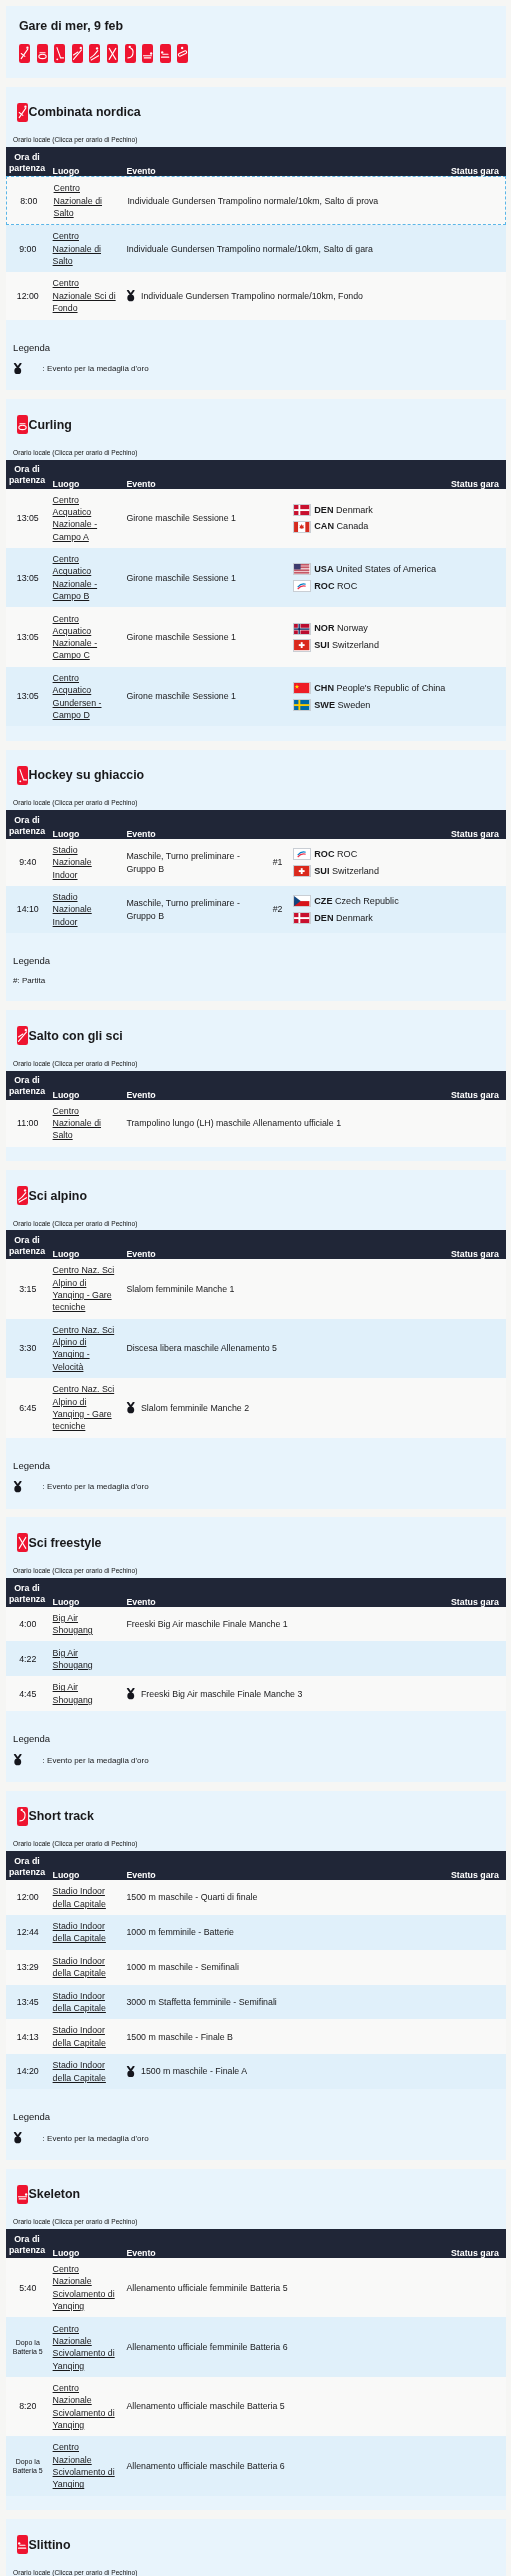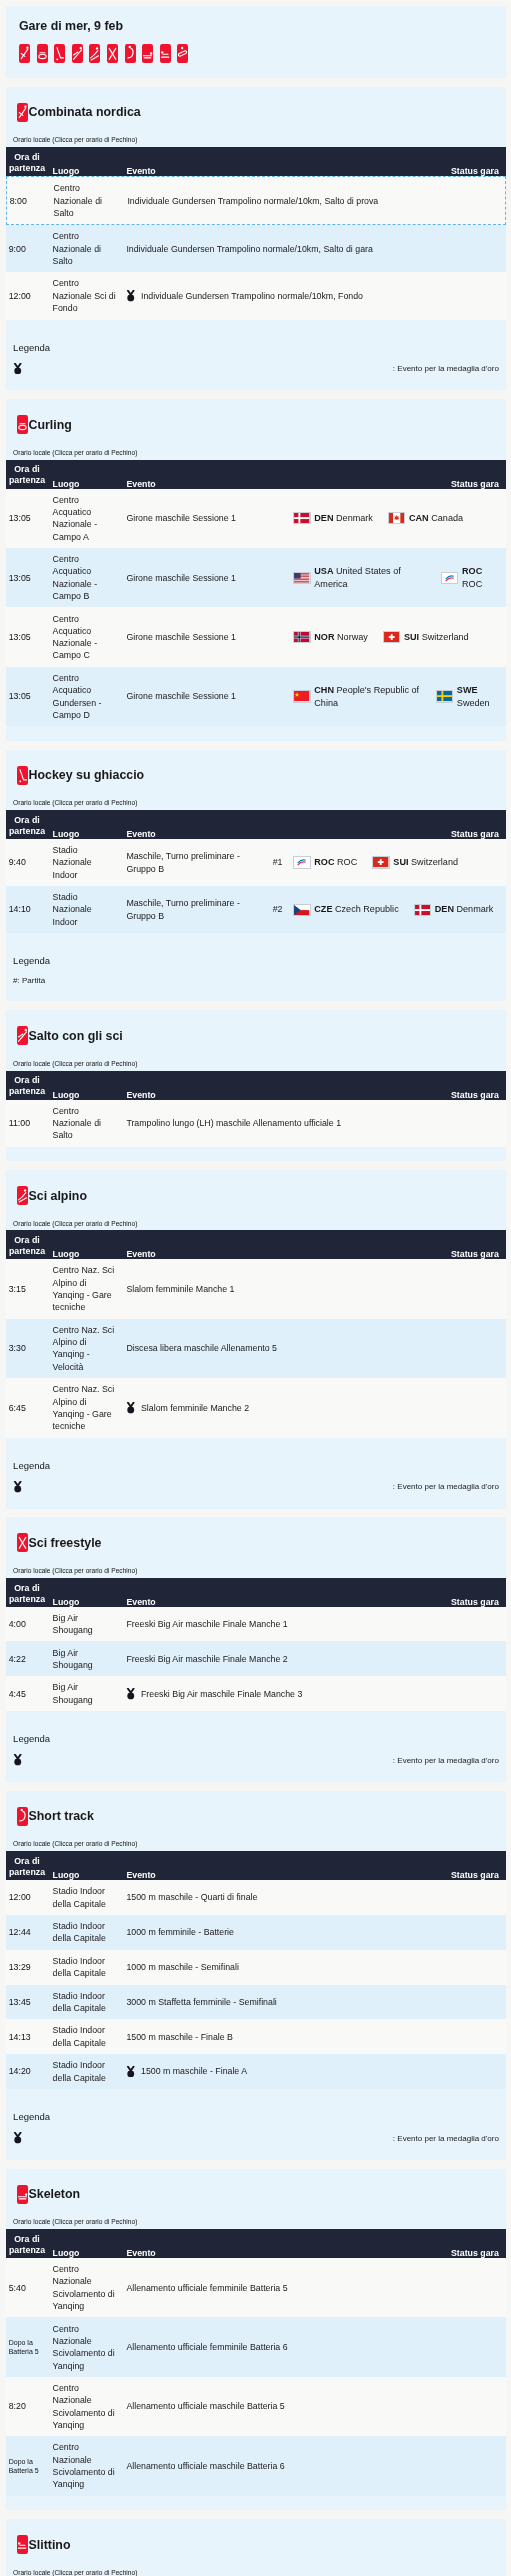--- a/index.html
+++ b/index.html
@@ -41,34 +41,34 @@
   .sched-table{width:100%;}
   .thead{display:flex;align-items:flex-end;background:var(--thead);color:#fff;font-weight:bold;font-size:8.8px;min-height:29px;}
   .th-time{width:41px;text-align:center;padding:2.2px 1.5px 2.2px 2.9px;line-height:1.25;}
   .th-venue{width:73px;padding-left:5.8px;}
   .th-event{flex:1;padding-left:6.6px;}
   .th-status{width:66px;text-align:right;padding-right:7.3px;}
   .row{display:flex;align-items:center;min-height:29px;background:var(--row-light);font-size:8.8px;line-height:1.4;}
   .row.alt{background:var(--row-blue);}
   .row.highlighted{border:1.5px dashed var(--dash);}
   .cell{padding:5.1px 0;}
-  .cell.time{width:41px;text-align:left;padding-left:2.9px;color:#101014;}
+  .cell.time{width:41px;text-align:center;padding-left:2.9px;color:#101014;}
   .cell.time.small{font-size:7px;line-height:1.3;}
-  .cell.venue{width:73px;padding-left:5.8px;padding-right:2.9px;}
+  .cell.venue{width:73px;padding-left:5.8px;padding-right:2.9px;text-decoration:underline;}
   .cell.event{flex:1;padding-left:6.6px;padding-right:5.8px;display:flex;align-items:center;gap:5.1px;}
   .cell.match{width:20.5px;flex:0 0 auto;}
-  .cell.teams{width:213px;flex:0 0 auto;display:flex;gap:15px;padding-right:5.8px;}
+  .cell.teams{width:213px;flex:0 0 auto;display:flex;flex-direction:column;gap:4px;padding-right:5.8px;}
   .team{display:flex;align-items:center;gap:3.7px;font-size:9.1px;}
   .team .code{font-weight:bold;}
   .flag{display:inline-flex;border:0.7px solid #c9ced4;line-height:0;background:#fff;flex:0 0 auto;}
   .flag svg{display:block;}
   .medal{flex:0 0 auto;}
   .legend{padding:22px 7.3px 11.7px;}
   .legend-title{font-size:9.5px;margin-bottom:10.2px;}
-  .legend-line{display:flex;align-items:center;gap:20px;font-size:8px;justify-content:space-between;}
+  .legend-line{display:flex;align-items:center;gap:20px;font-size:8px;}
 </style>
 </head>
 <body>
 
 <div class="page">
   <header class="block header-block">
     <h1>Gare di mer, 9 feb</h1>
     <div class="nav-icons" id="nav-icons">
         <button class="sport-chip" title="Combinata nordica">
           <svg width="11" height="19" viewBox="0 0 15 26" fill="none" stroke="#fff" stroke-width="1.5" stroke-linecap="round">
@@ -525,23 +525,20 @@
           <div class="row">
             <div class="cell time">4:00</div>
             <div class="cell venue">Big Air Shougang</div>
             <div class="cell event">
               <span>Freeski Big Air maschile Finale Manche 1</span>
             </div>
           </div>
           <div class="row alt">
             <div class="cell time">4:22</div>
             <div class="cell venue">Big Air Shougang</div>
-            <div class="cell event">
-              <span>Freeski Big Air maschile Finale Manche 2</span>
-            </div>
           </div>
           <div class="row">
             <div class="cell time">4:45</div>
             <div class="cell venue">Big Air Shougang</div>
             <div class="cell event">
               <svg class="medal" width="9.5" height="11.7" viewBox="0 0 13 16">
                 <path d="M2 0 L6.5 6.2 L11 0" fill="none" stroke="#15161d" stroke-width="2.6"></path>
                 <circle cx="6.5" cy="10.8" r="4.7" fill="#15161d"></circle>
               </svg>
               <span>Freeski Big Air maschile Finale Manche 3</span>

